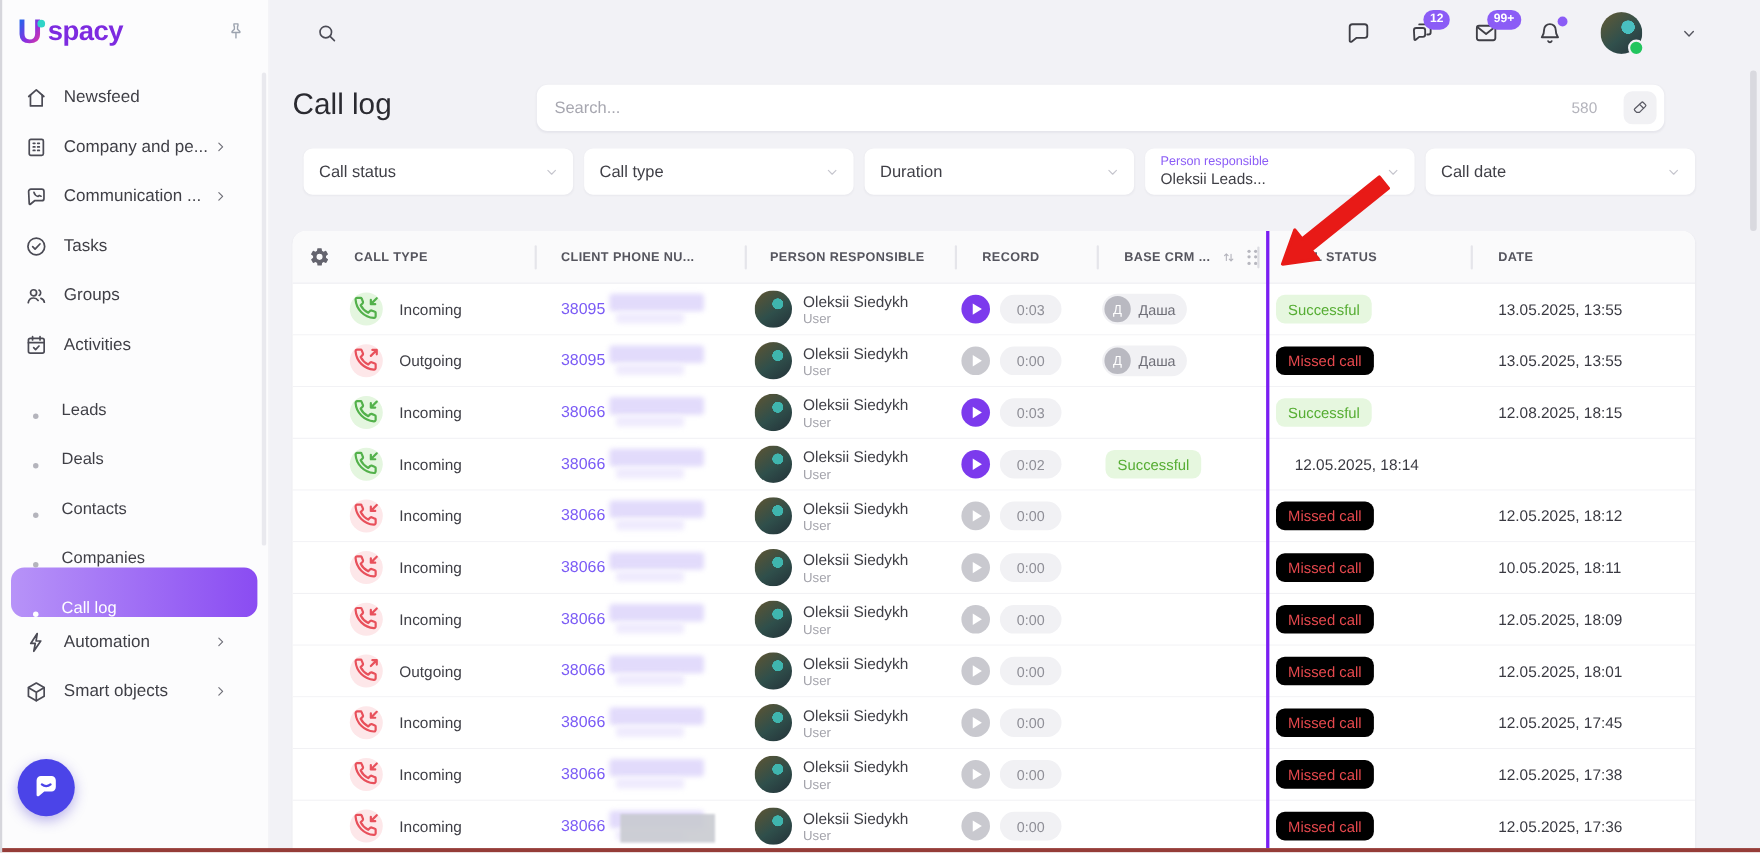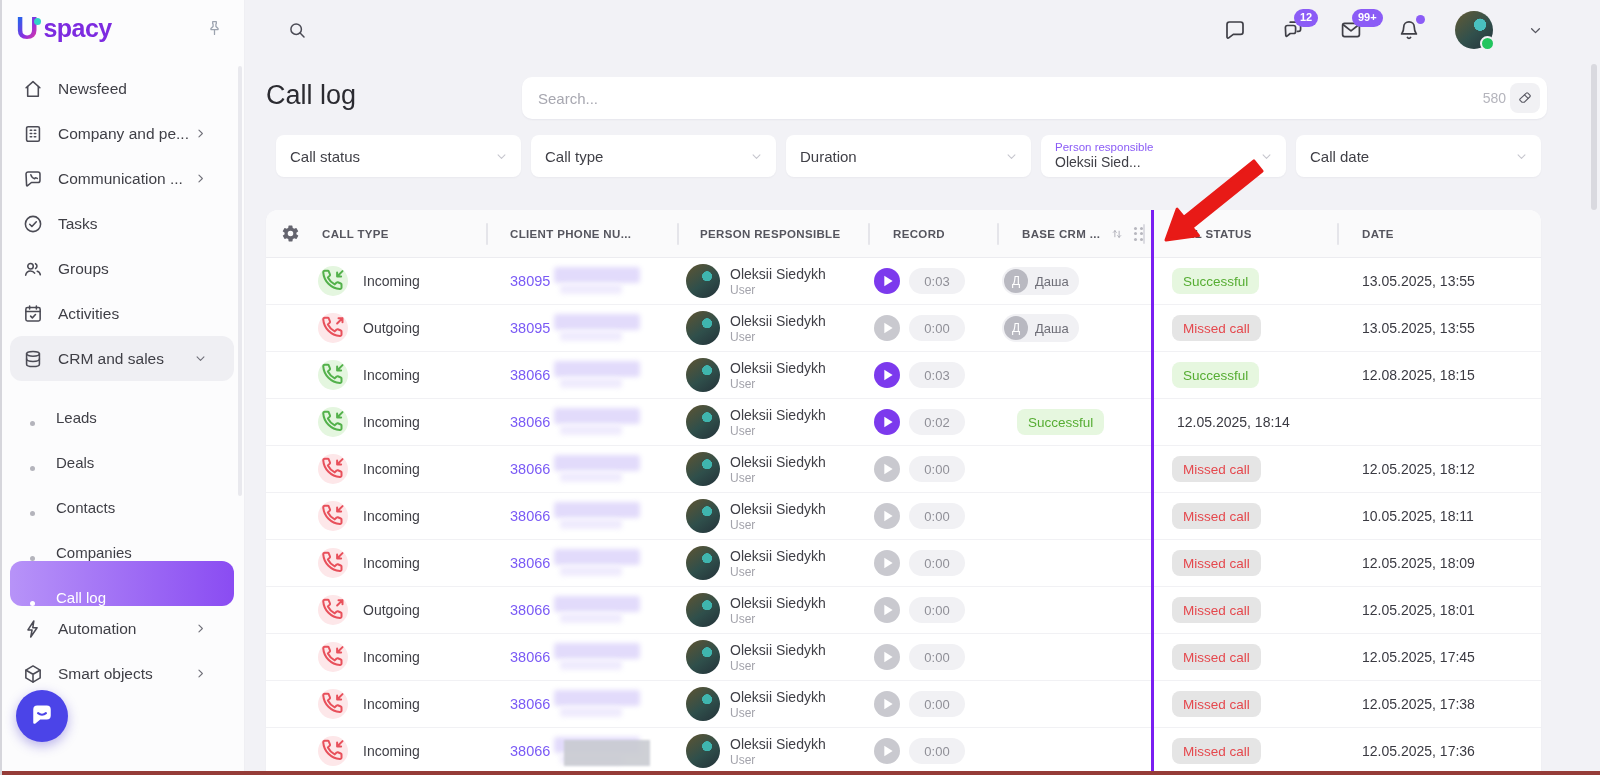--- a/index.html
+++ b/index.html
@@ -37,24 +37,24 @@
   .tbic{position:relative;color:#3f3f46;width:24px;height:24px;cursor:pointer}
   .badge{position:absolute;top:-9px;left:13px;background:#8b5cf6;color:#fff;font-size:11px;font-weight:bold;border-radius:10px;padding:2px 6px;line-height:1.25;white-space:nowrap}
   .bell-dot{position:absolute;top:-3px;right:-4px;width:9px;height:9px;border-radius:50%;background:#8b5cf6}
   .avatar{width:38px;height:38px;border-radius:50%;position:relative;flex:none;cursor:pointer;
     background:radial-gradient(circle at 66% 36%,#49c0c0 0 17%,transparent 18%),linear-gradient(140deg,#5a5839 10%,#31504c 55%,#26333b)}
   .avatar::after{content:"";position:absolute;right:-2px;bottom:-2px;width:11px;height:11px;border-radius:50%;background:#22c55e;border:2px solid #f2f2f6}
   .tb-chev{color:#55555e;width:17px;height:17px;cursor:pointer}
 
   
   .page-title{position:absolute;left:266px;top:80px;font-size:27px;font-weight:500;color:#2b2b31}
-  .searchbar{position:absolute;left:522px;top:77px;width:1025px;height:42px;background:#fff;border-radius:10px;box-shadow:0 1px 2px rgba(25,25,50,.05);display:flex;align-items:center;padding:0 7px 0 16px;z-index:2}
+  .searchbar{position:absolute;left:488px;top:77px;width:1025px;height:42px;background:#fff;border-radius:10px;box-shadow:0 1px 2px rgba(25,25,50,.05);display:flex;align-items:center;padding:0 7px 0 16px;z-index:2}
   .searchbar input{border:0;outline:0;flex:1;font-size:15px;color:#3f3f46;background:transparent;font-family:inherit}
   .searchbar input::placeholder{color:#a7a7b0}
-  .search-count{color:#b4b4bc;font-size:14px;margin-right:4px}
+  .search-count{color:#b4b4bc;font-size:14px;margin-right:24px}
   .eraser-btn{width:30px;height:30px;border-radius:8px;background:#f1f1f4;display:flex;align-items:center;justify-content:center;color:#5a5a64;cursor:pointer}
   .eraser-btn .ico{width:16px;height:16px}
 
   
   .filters{position:absolute;left:276px;top:135px;display:flex;gap:10px;z-index:2}
   .fbox{width:245px;height:42px;background:#fff;border-radius:8px;display:flex;align-items:center;padding:0 12px 0 14px;font-size:15px;color:#3f3f46;box-shadow:0 1px 2px rgba(25,25,50,.04);cursor:pointer}
   .fbox .chev{margin-left:auto;color:#c6c6ce;width:15px;height:15px}
   .fcol{display:flex;flex-direction:column;justify-content:center;line-height:1.25}
   .flabel{color:#8b5cf6;font-size:11.5px}
   .fvalue{font-size:14px;color:#3f3f46}
@@ -70,21 +70,21 @@
   .sort-ic{width:16px;height:16px;color:#b2b2bb;margin-left:9px}
   .hdots{display:grid;grid-template-columns:repeat(2,3px);grid-auto-rows:3px;gap:2.5px;margin-left:9px}
   .hdots i{background:#b7b7bf;border-radius:50%}
   .mini-bar{width:3px;height:20px;background:#dcdce2;border-radius:2px;margin-left:auto;margin-right:7px}
   .th2{padding-left:8px}.th3{padding-left:24px}.th4{padding-left:23px}.th5{padding-left:25px}
   .th6{padding-left:25px}.th7{padding-left:18px}.th8{padding-left:25px}
 
   .trow{height:47px;border-bottom:1px solid #f1f1f4;background:#fff;cursor:pointer}
   .td{display:flex;align-items:center;height:100%;overflow:hidden}
   .c2{padding-left:4px}.c3{padding-left:24px}.c4{padding-left:9px}.c5{padding-left:6px}
-  .c6{padding-left:5px}.c7{padding-left:20px}.c8{padding-left:25px}
+  .c6{padding-left:5px}.c7{padding-left:8px}.c8{padding-left:25px}
   .ct-icon{width:30px;height:30px;border-radius:50%;display:flex;align-items:center;justify-content:center;margin-right:15px;flex:none}
   .ct-icon.green{background:#e4f6df;color:#53b14b}
   .ct-icon.red{background:#fde7e9;color:#e8505b}
   .ct-label{font-size:14px;color:#3f3f46}
   .phone-text{color:#7a5af5;font-size:14.5px;cursor:pointer}
   .blurwrap{position:relative;width:100px;height:38px;margin-left:2px;flex:none}
   .blur1{position:absolute;left:2px;top:5px;width:86px;height:16px;border-radius:3px;background:#e2dbfb;filter:blur(2.5px)}
   .blur2{position:absolute;left:8px;top:22px;width:62px;height:10px;border-radius:3px;background:#efebfd;filter:blur(2.5px)}
   .blur-gray{position:absolute;left:12px;top:8px;width:86px;height:26px;background:#c9cbd1;filter:blur(1.2px);opacity:.9}
   .pr-avatar{width:34px;height:34px;border-radius:50%;flex:none;margin-right:10px;
@@ -94,21 +94,21 @@
   .play{width:26px;height:26px;border-radius:50%;display:flex;align-items:center;justify-content:center;margin-right:9px;flex:none;cursor:pointer}
   .play svg{width:26px;height:26px}
   .play.on{background:#7c3aed}
   .play.off{background:#c9c9cf}
   .dur{height:26px;min-width:56px;padding:0 12px;border-radius:13px;background:#f1f1f4;color:#8f8f97;font-size:13px;display:flex;align-items:center;justify-content:center}
   .chip{display:inline-flex;align-items:center;height:28px;border-radius:14px;background:#f1f1f4;padding:0 10px 0 2px;white-space:nowrap;overflow:hidden;max-width:100%}
   .chip-av{width:24px;height:24px;border-radius:50%;background:#b9b9c1;color:#fff;display:flex;align-items:center;justify-content:center;font-size:12px;margin-right:7px;flex:none}
   .chip-label{font-size:13px;color:#6e6e77}
   .status{display:inline-flex;align-items:center;height:26px;padding:0 11px;border-radius:8px;font-size:13.5px;white-space:nowrap}
   .status.success{background:#e6f7df;color:#56ad33}
-  .status.missed{background:#e5e5e5;color:#e5484d}
+  .status.missed{background:#000000;color:#e5484d}
   .date-text{font-size:14px;color:#3a3a42}
 
   
   .drag-line{position:absolute;left:1151px;top:210px;width:3px;height:561px;background:#7a1ff2;z-index:6}
   .arrow-svg{position:absolute;left:0;top:0;width:1600px;height:775px;z-index:20;pointer-events:none}
   .bottom-line{position:absolute;left:0;right:0;bottom:0;height:4px;background:#953c38;z-index:30}
   .page-scroll{position:absolute;right:3px;top:64px;width:6px;height:146px;border-radius:3px;background:#d9d9df;z-index:4}
 
   
   .intercom{position:absolute;left:16px;top:690px;width:52px;height:52px;border-radius:50%;background:#4b44e8;display:flex;align-items:center;justify-content:center;box-shadow:0 4px 12px rgba(60,40,200,.35);z-index:8;cursor:pointer}
@@ -190,35 +190,20 @@
         </div>
         <div class="side-item">
           <span class="ico">
             <svg viewBox="0 0 24 24" fill="none" stroke="currentColor" stroke-width="1.7" stroke-linecap="round" stroke-linejoin="round">
               <rect x="4.2" y="5" width="15.6" height="14.6" rx="1.8"></rect>
               <path d="M4.2 9.3h15.6M8.3 3.4v3.2M15.7 3.4v3.2"></path>
               <path d="M9.4 14.3l1.9 1.9 3.4-3.6"></path>
             </svg>
           </span>
           <span class="lbl">Activities</span>
-        </div>
-        <div class="side-item expanded">
-          <span class="ico">
-            <svg viewBox="0 0 24 24" fill="none" stroke="currentColor" stroke-width="1.7" stroke-linecap="round" stroke-linejoin="round">
-              <path d="M5 6.4c0-1.4 3.1-2.6 7-2.6s7 1.2 7 2.6-3.1 2.6-7 2.6-7-1.2-7-2.6z"></path>
-              <path d="M5 6.4v5.7c0 1.4 3.1 2.6 7 2.6s7-1.2 7-2.6V6.4"></path>
-              <path d="M5 12.1v5.5c0 1.4 3.1 2.6 7 2.6s7-1.2 7-2.6v-5.5"></path>
-            </svg>
-          </span>
-          <span class="lbl">CRM and sales</span>
-          <span class="ico chev">
-            <svg viewBox="0 0 24 24" fill="none" stroke="currentColor" stroke-width="1.7" stroke-linecap="round" stroke-linejoin="round">
-              <path d="M6.5 9.5 12 15l5.5-5.5"></path>
-            </svg>
-          </span>
         </div>
         <div class="side-sub">
           <span class="bullet"></span>
           <span class="lbl">Leads</span>
         </div>
         <div class="side-sub">
           <span class="bullet"></span>
           <span class="lbl">Deals</span>
         </div>
         <div class="side-sub">
@@ -342,21 +327,21 @@
         <span class="flbl">Duration</span>
         <span class="ico chev">
           <svg viewBox="0 0 24 24" fill="none" stroke="currentColor" stroke-width="1.7" stroke-linecap="round" stroke-linejoin="round">
             <path d="M6.5 9.5 12 15l5.5-5.5"></path>
           </svg>
         </span>
       </div>
       <div class="fbox">
         <div class="fcol">
           <span class="flabel">Person responsible</span>
-          <span class="fvalue">Oleksii Sied...</span>
+          <span class="fvalue">Oleksii Leads...</span>
         </div>
         <span class="ico chev">
           <svg viewBox="0 0 24 24" fill="none" stroke="currentColor" stroke-width="1.7" stroke-linecap="round" stroke-linejoin="round">
             <path d="M6.5 9.5 12 15l5.5-5.5"></path>
           </svg>
         </span>
       </div>
       <div class="fbox">
         <span class="flbl">Call date</span>
         <span class="ico chev">

